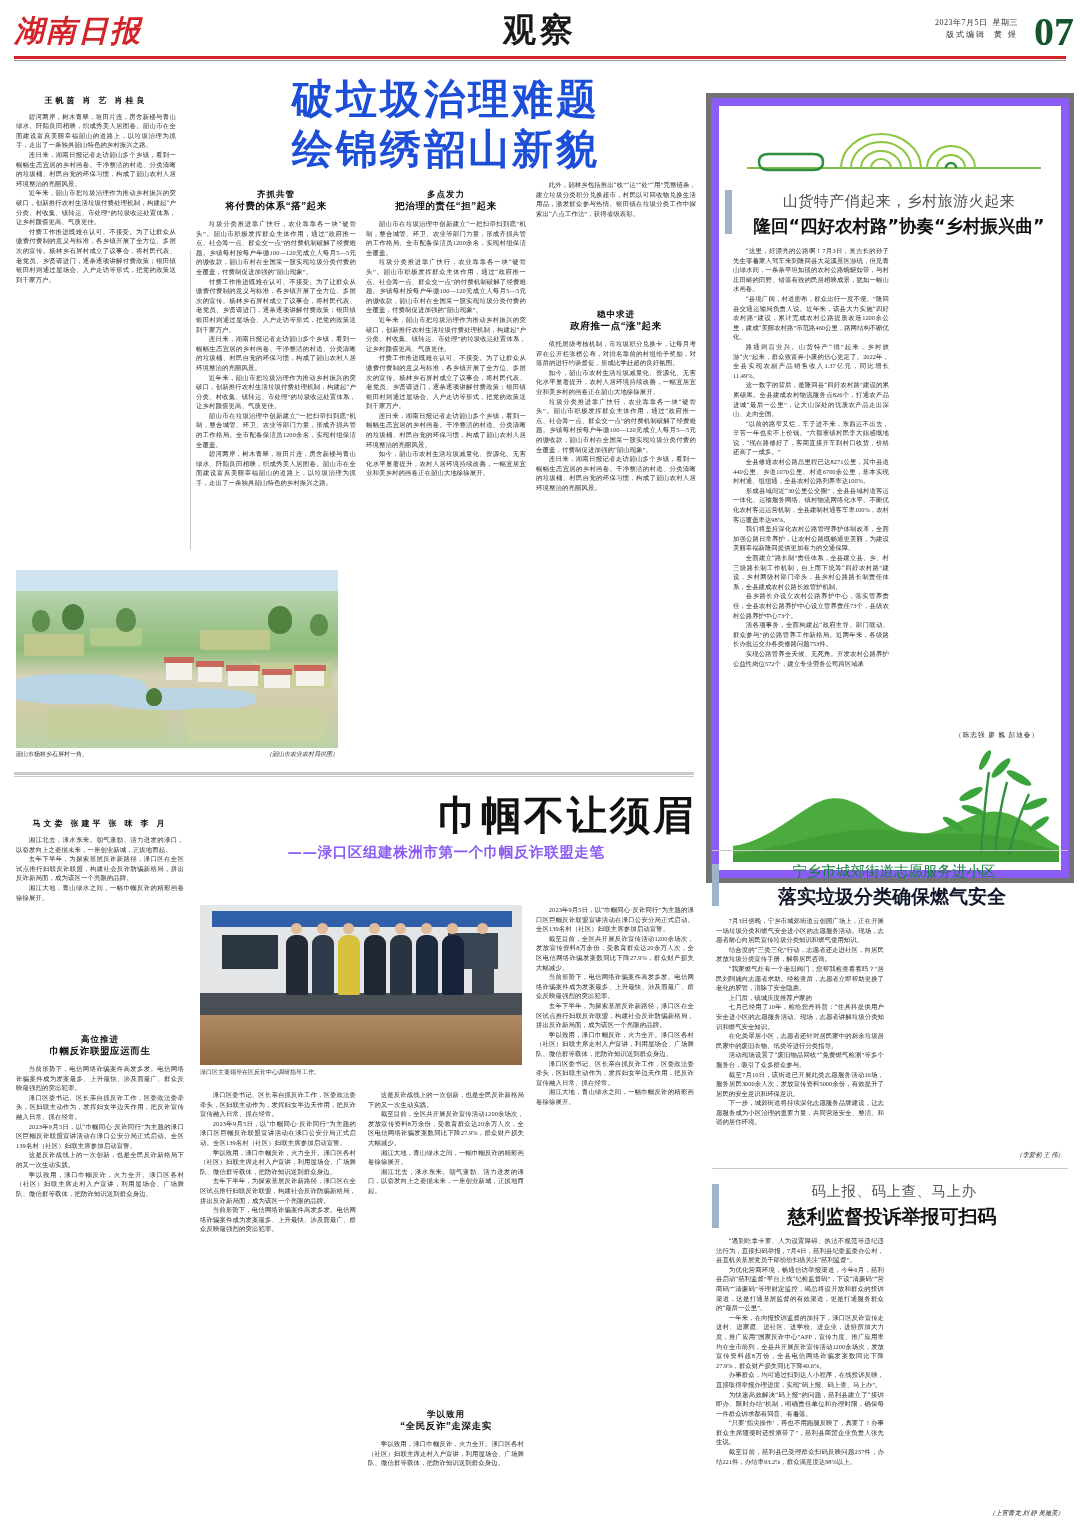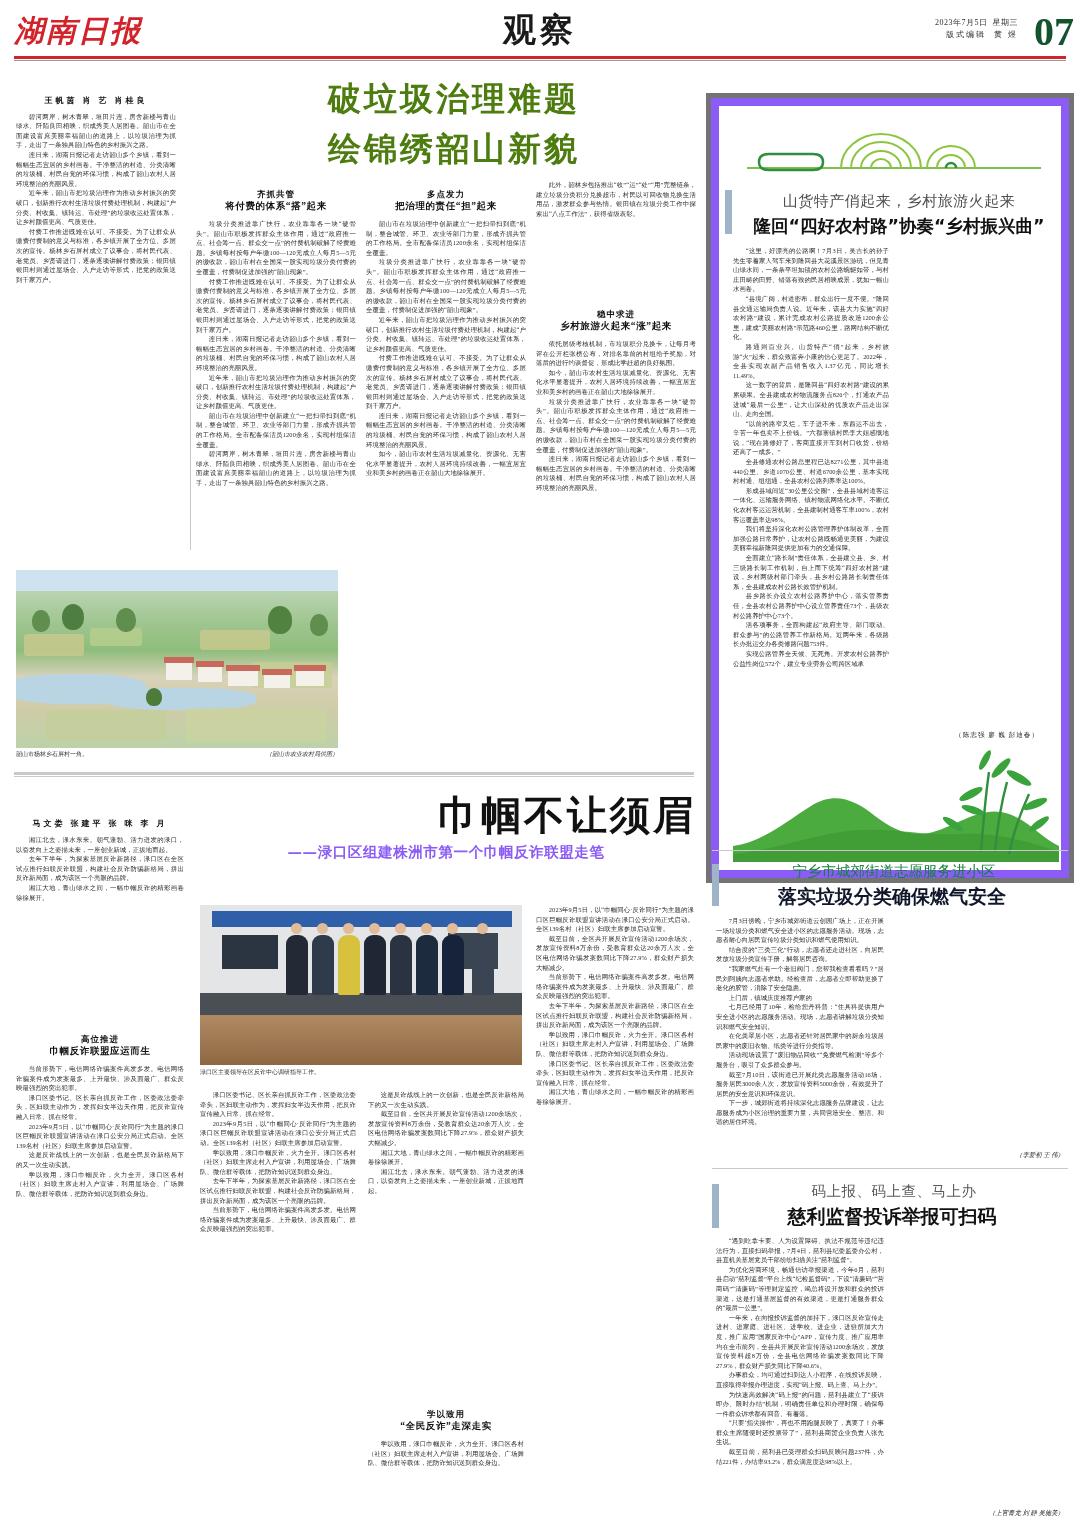--- a/index.html
+++ b/index.html
@@ -56,24 +56,24 @@
     margin-bottom:6px;color:#111;
   }
   .sub-h{
     text-align:center;margin:8px 0 6px 0;font-weight:bold;color:#111;
   }
   .sub-h .a{display:block;font-size:8.5px;letter-spacing:1px;line-height:12px;}
   .sub-h .b{display:block;font-size:9.5px;letter-spacing:0.6px;line-height:13px;}
 
   
   .headline1{
-    position:absolute;left:204px;top:74px;width:500px;text-align:center;
+    position:absolute;left:196px;top:74px;width:500px;text-align:center;
     font-family:"DejaVu Sans","Liberation Sans",sans-serif;
-    font-weight:bold;font-size:33px;line-height:50px;letter-spacing:3px;
-    color:#4d7c0f;
+    font-weight:bold;font-size:41px;line-height:50px;letter-spacing:3px;
+    color:#1d4ed8;
   }
   .photo1{
     position:absolute;left:16px;top:570px;width:322px;height:178px;
     background:
       linear-gradient(180deg,#cfe2ef 0%,#cfe2ef 12%,#b9d3b2 12%,#9fc58f 30%,#8fbd7c 45%,#d8d2b8 60%,#cfcca8 78%,#bcd2a8 100%);
     overflow:hidden;
   }
   .ph-roof{position:absolute;background:#c9695b;}
   .ph-wall{position:absolute;background:#f3f1ea;}
   .ph-tree{position:absolute;border-radius:50% 50% 45% 45%;background:#5f8e4e;}
@@ -232,21 +232,21 @@
       <p>如今，韶山市农村生活垃圾减量化、资源化、无害化水平显著提升，农村人居环境持续改善，一幅宜居宜业和美乡村的画卷正在韶山大地徐徐展开。</p>
     </div>
   </div>
 
   <div class="col" style="left:536px;top:180px;width:160px;height:580px;">
     <div class="body-col" style="height:120px;">
       <p>此外，韶林乡包括推出“收”“运”“处”“用”完整链条，建立垃圾分类积分兑换超市，村民以可回收物兑换生活用品，激发群众参与热情。银田镇在垃圾分类工作中探索出“八点工作法”，获得省级表彰。</p>
     </div>
     <div class="sub-h">
       <span class="a">稳中求进</span>
-      <span class="b">乡村旅游火起来“涨”起来</span>
+      <span class="b">政府推一点“涨”起来</span>
     </div>
     <div class="body-col" style="height:395px;">
       <p>依托层级考核机制，市垃圾积分兑换卡，让每月考评在公开栏张榜公布，对排名靠前的村组给予奖励，对落后的进行约谈督促，形成比学赶超的良好氛围。</p>
       <p>如今，韶山市农村生活垃圾减量化、资源化、无害化水平显著提升，农村人居环境持续改善，一幅宜居宜业和美乡村的画卷正在韶山大地徐徐展开。</p>
       <p>垃圾分类推进靠广扶行，农业靠靠各一块“硬骨头”。韶山市积极发挥群众主体作用，通过“政府推一点、社会筹一点、群众交一点”的付费机制破解了经费难题。乡镇每村按每户年缴100—120元成立人每月5—5元的缴收款，韶山市村在全国采一股实现垃圾分类付费的全覆盖，付费制促进加强的“韶山现象”。</p>
       <p>连日来，湖南日报记者走访韶山多个乡镇，看到一幅幅生态宜居的乡村画卷。干净整洁的村道、分类清晰的垃圾桶、村民自觉的环保习惯，构成了韶山农村人居环境整治的亮丽风景。</p>
     </div>
   </div>
 
   <div class="photo1">

